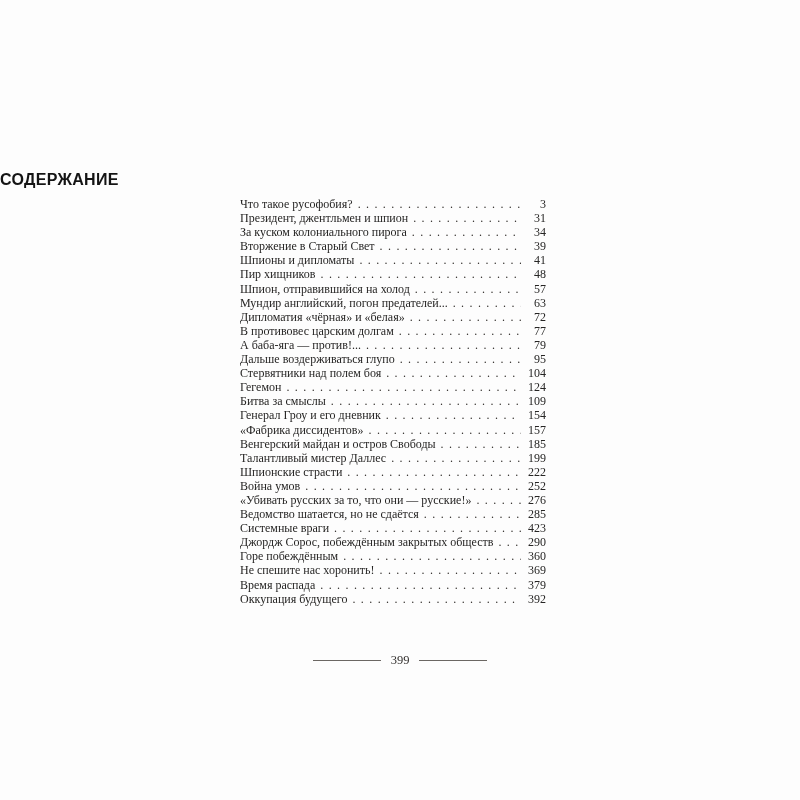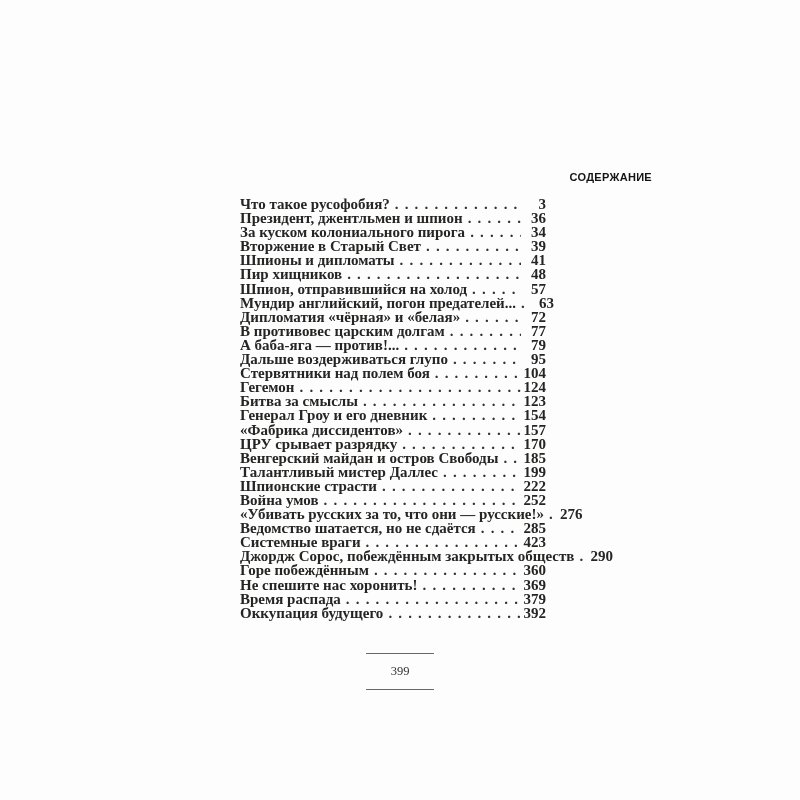--- a/index.html
+++ b/index.html
@@ -16,36 +16,35 @@
     height: 800px;
     background: #fdfdfd;
     overflow: hidden;
   }
   .title {
     position: absolute;
     top: 171px;
     left: 0;
     width: 652px;
     margin: 0;
-    text-align: right;
+    text-align: left;
     font-family: "Liberation Sans", sans-serif;
     font-weight: 700;
-    font-size: 11px;
+    font-size: 16px;
     letter-spacing: 0.3px;
     color: #141414;
   }
   .toc {
     position: absolute;
     top: 197px;
     left: 240px;
     width: 306px;
-    font-size: 15px;
+    font-size: 12px;
     line-height: 14.1px;
     color: #262524;
-    font-weight: bold;
   }
   .row {
     display: flex;
     align-items: baseline;
   }
   .entry-title {
     white-space: nowrap;
     flex: 0 0 auto;
   }
   .leader {
@@ -70,21 +69,20 @@
     position: absolute;
     top: 653px;
     left: 0;
     width: 800px;
     display: flex;
     align-items: center;
     justify-content: center;
     gap: 10px;
     font-size: 12.5px;
     color: #33302e;
-    flex-direction: column;
   }
   .rule {
     display: inline-block;
     width: 68px;
     height: 0;
     border-top: 1px solid #6b6763;
   }
 </style>
 </head>
 <body>
@@ -95,21 +93,21 @@
   <div class="toc" id="toc-list">
   <div class="row">
     <span class="entry-title">Что такое русофобия?</span>
     <span class="leader"></span>
     <span class="num">3</span>
   </div>
 
   <div class="row">
     <span class="entry-title">Президент, джентльмен и шпион</span>
     <span class="leader"></span>
-    <span class="num">36</span>
+    <span class="num">31</span>
   </div>
 
   <div class="row">
     <span class="entry-title">За куском колониального пирога</span>
     <span class="leader"></span>
     <span class="num">34</span>
   </div>
 
   <div class="row">
     <span class="entry-title">Вторжение в Старый Свет</span>
@@ -174,40 +172,35 @@
 
   <div class="row">
     <span class="entry-title">Гегемон</span>
     <span class="leader"></span>
     <span class="num">124</span>
   </div>
 
   <div class="row">
     <span class="entry-title">Битва за смыслы</span>
     <span class="leader"></span>
-    <span class="num">123</span>
+    <span class="num">109</span>
   </div>
 
   <div class="row">
     <span class="entry-title">Генерал Гроу и его дневник</span>
     <span class="leader"></span>
     <span class="num">154</span>
   </div>
 
   <div class="row">
     <span class="entry-title">«Фабрика диссидентов»</span>
     <span class="leader"></span>
     <span class="num">157</span>
   </div>
 
-  <div class="row">
-    <span class="entry-title">ЦРУ срывает разрядку</span>
-    <span class="leader"></span>
-    <span class="num">170</span>
-  </div>
 
   <div class="row">
     <span class="entry-title">Венгерский майдан и остров Свободы</span>
     <span class="leader"></span>
     <span class="num">185</span>
   </div>
 
   <div class="row">
     <span class="entry-title">Талантливый мистер Даллес</span>
     <span class="leader"></span>

